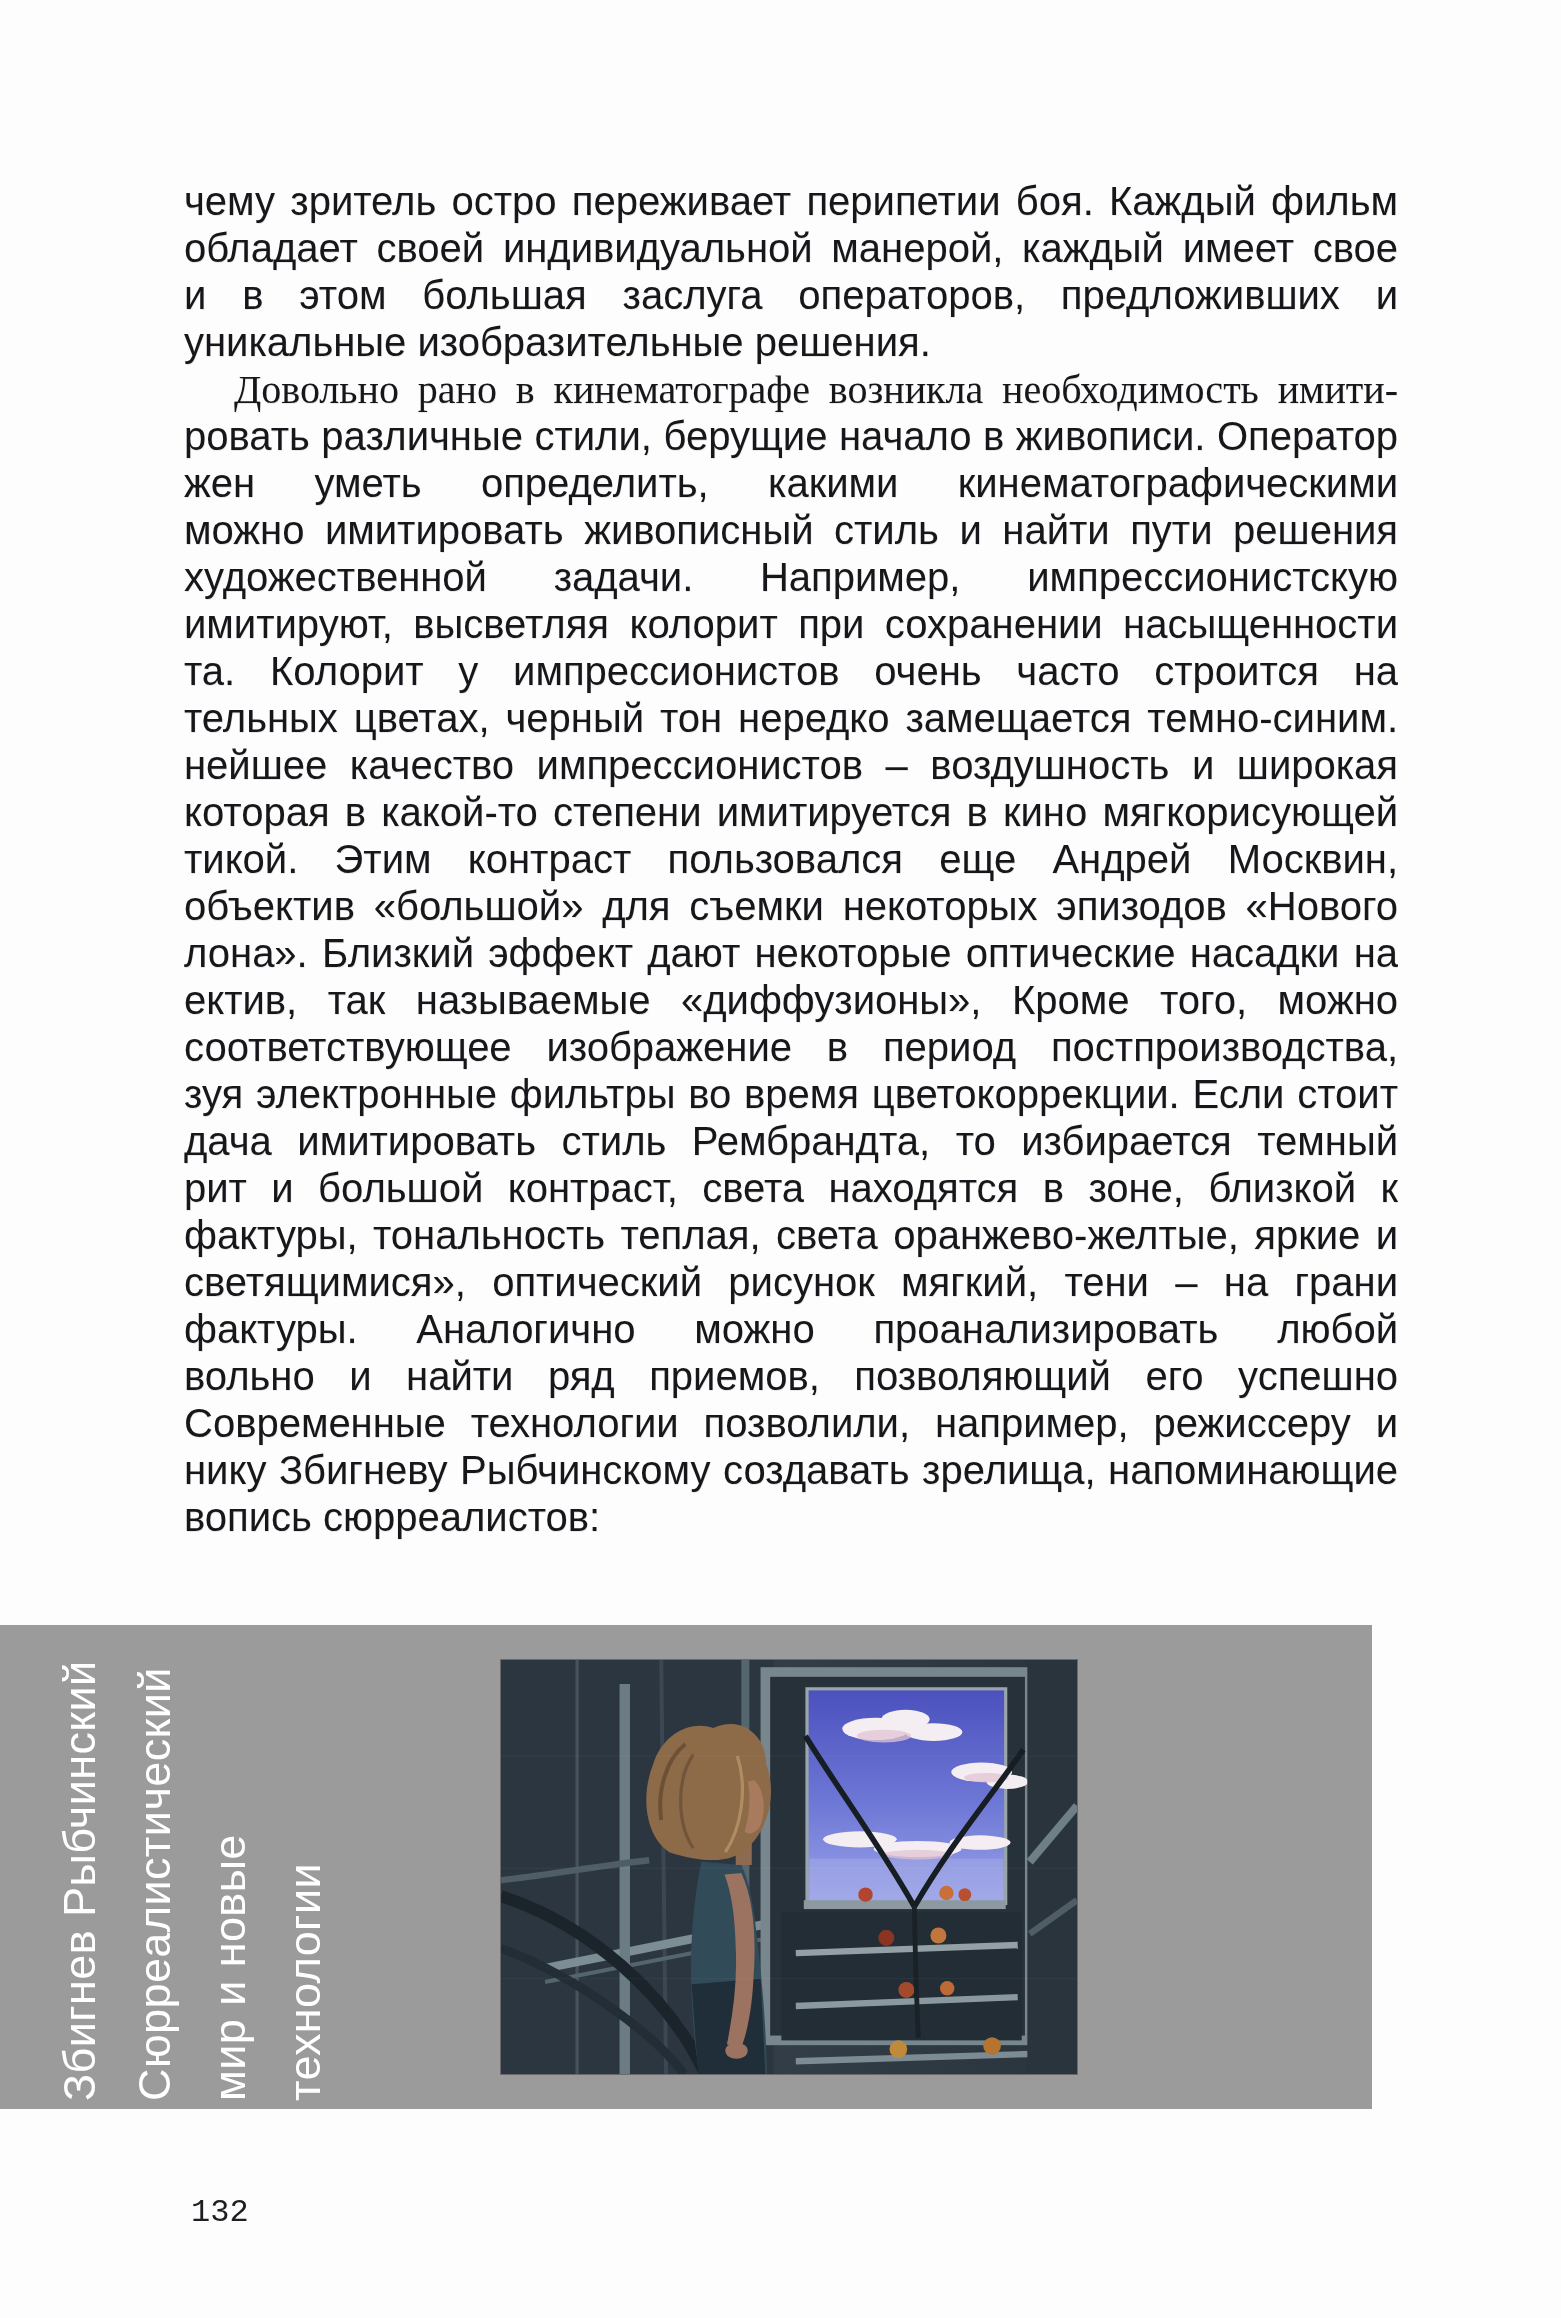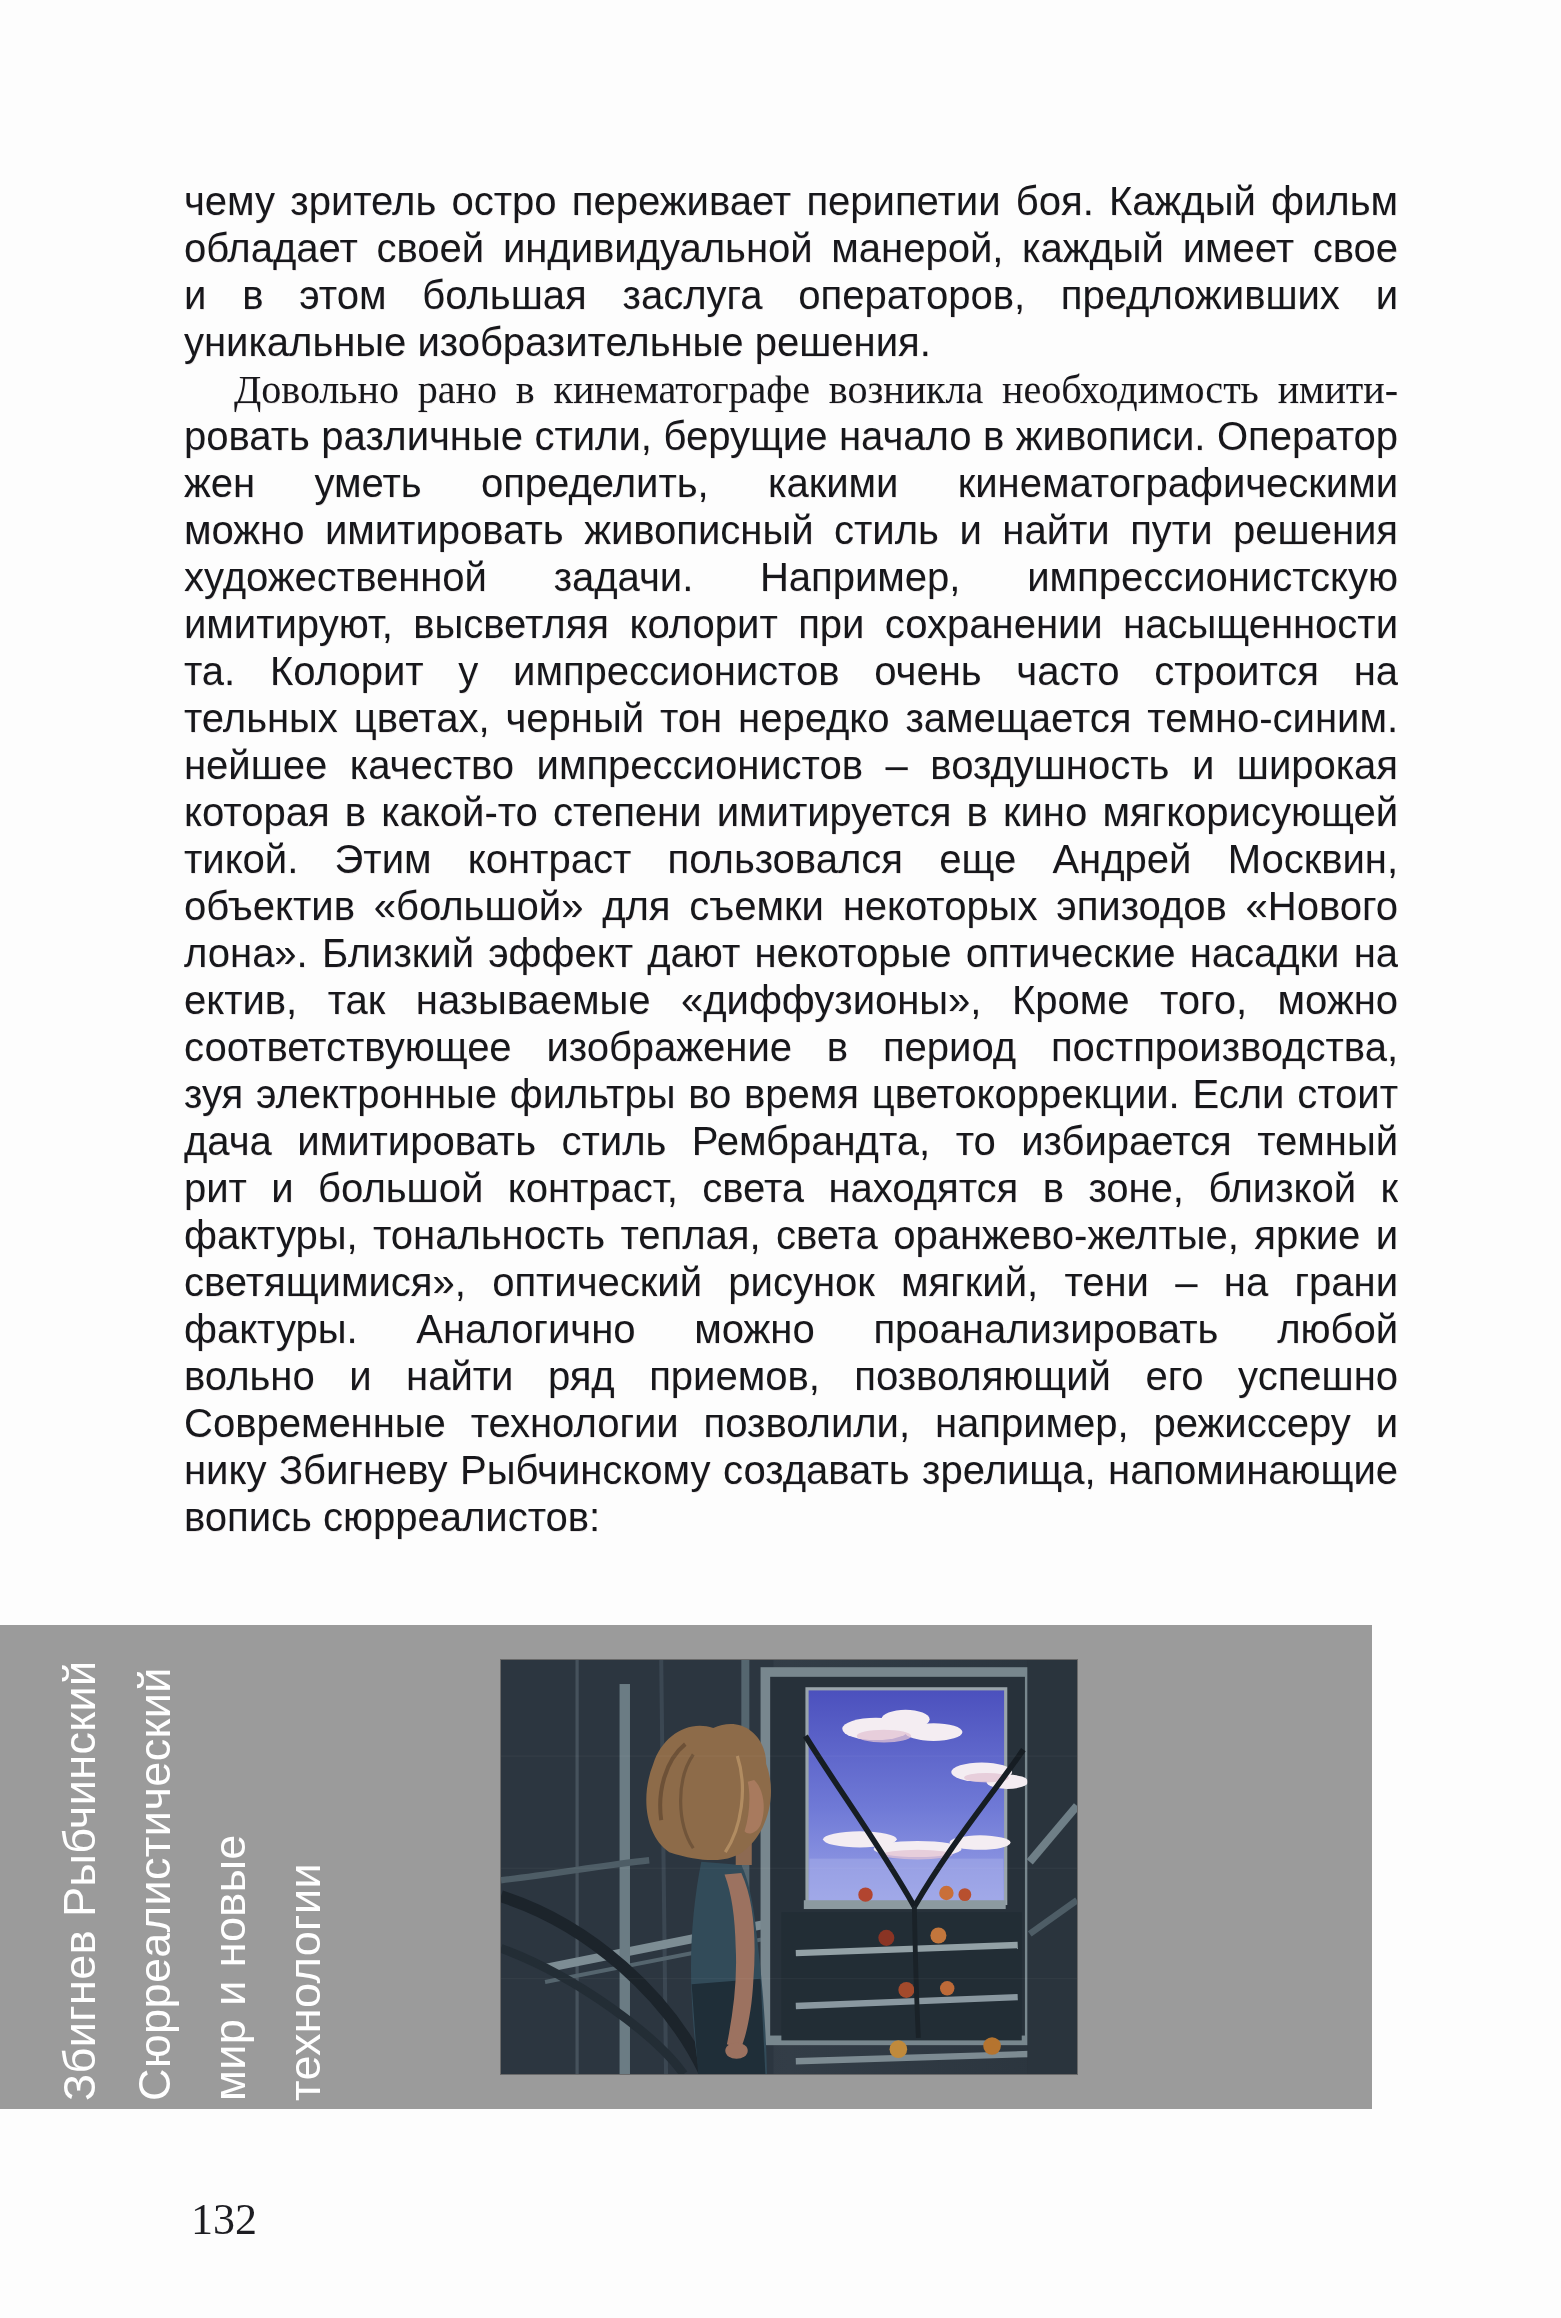--- a/index.html
+++ b/index.html
@@ -67,22 +67,22 @@
     width: 576px;
     height: 414px;
     outline: 0.8px solid #6a6a6a;
   }
   .figure svg { display: block; width: 100%; height: 100%; }
 
   .page-number {
     position: absolute;
     left: 191px;
     top: 2194px;
-    font-family: Liberation Serif, serif;
-    font-size: 44px;
+    font-family: Liberation Mono, monospace;
+    font-size: 32px;
     color: #1d1d22;
   }
 </style>
 </head>
 <body>
 
 <div class="page">
 
   <div class="text-block">
 

